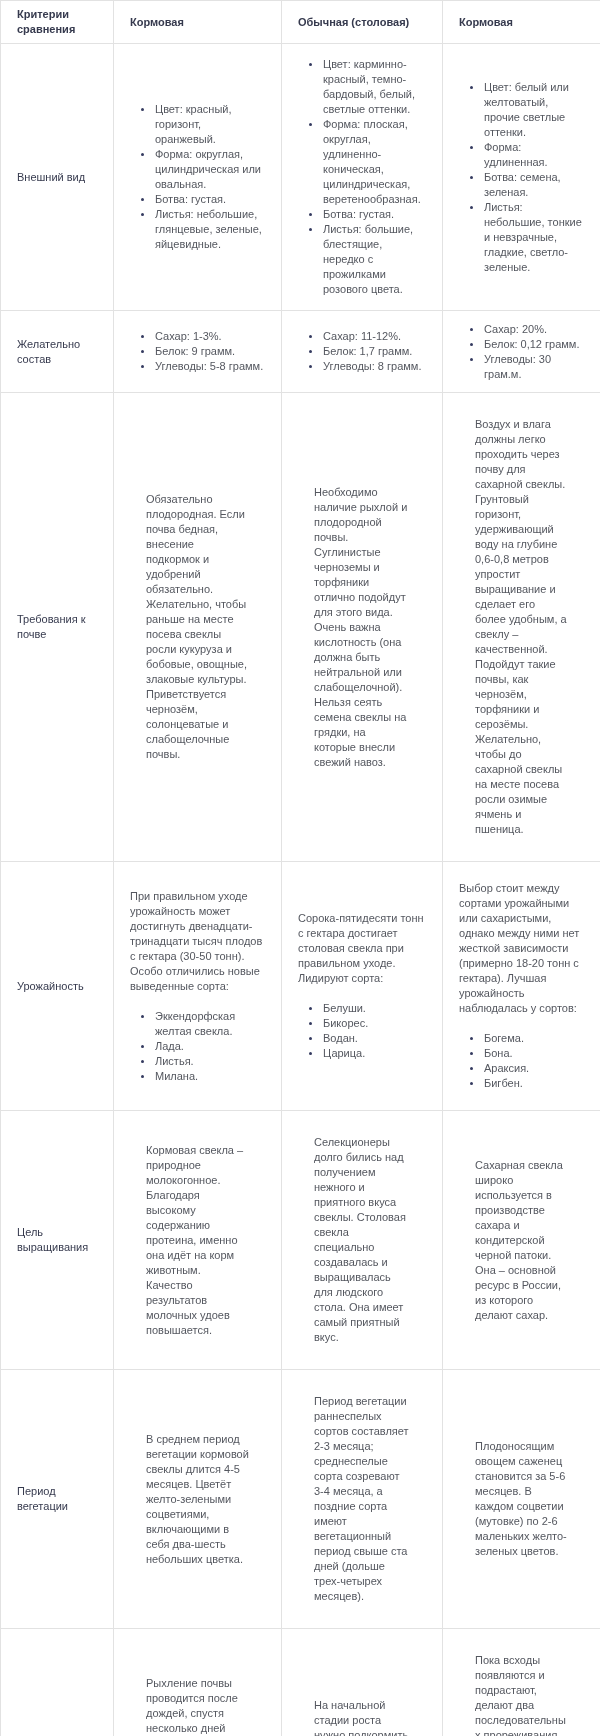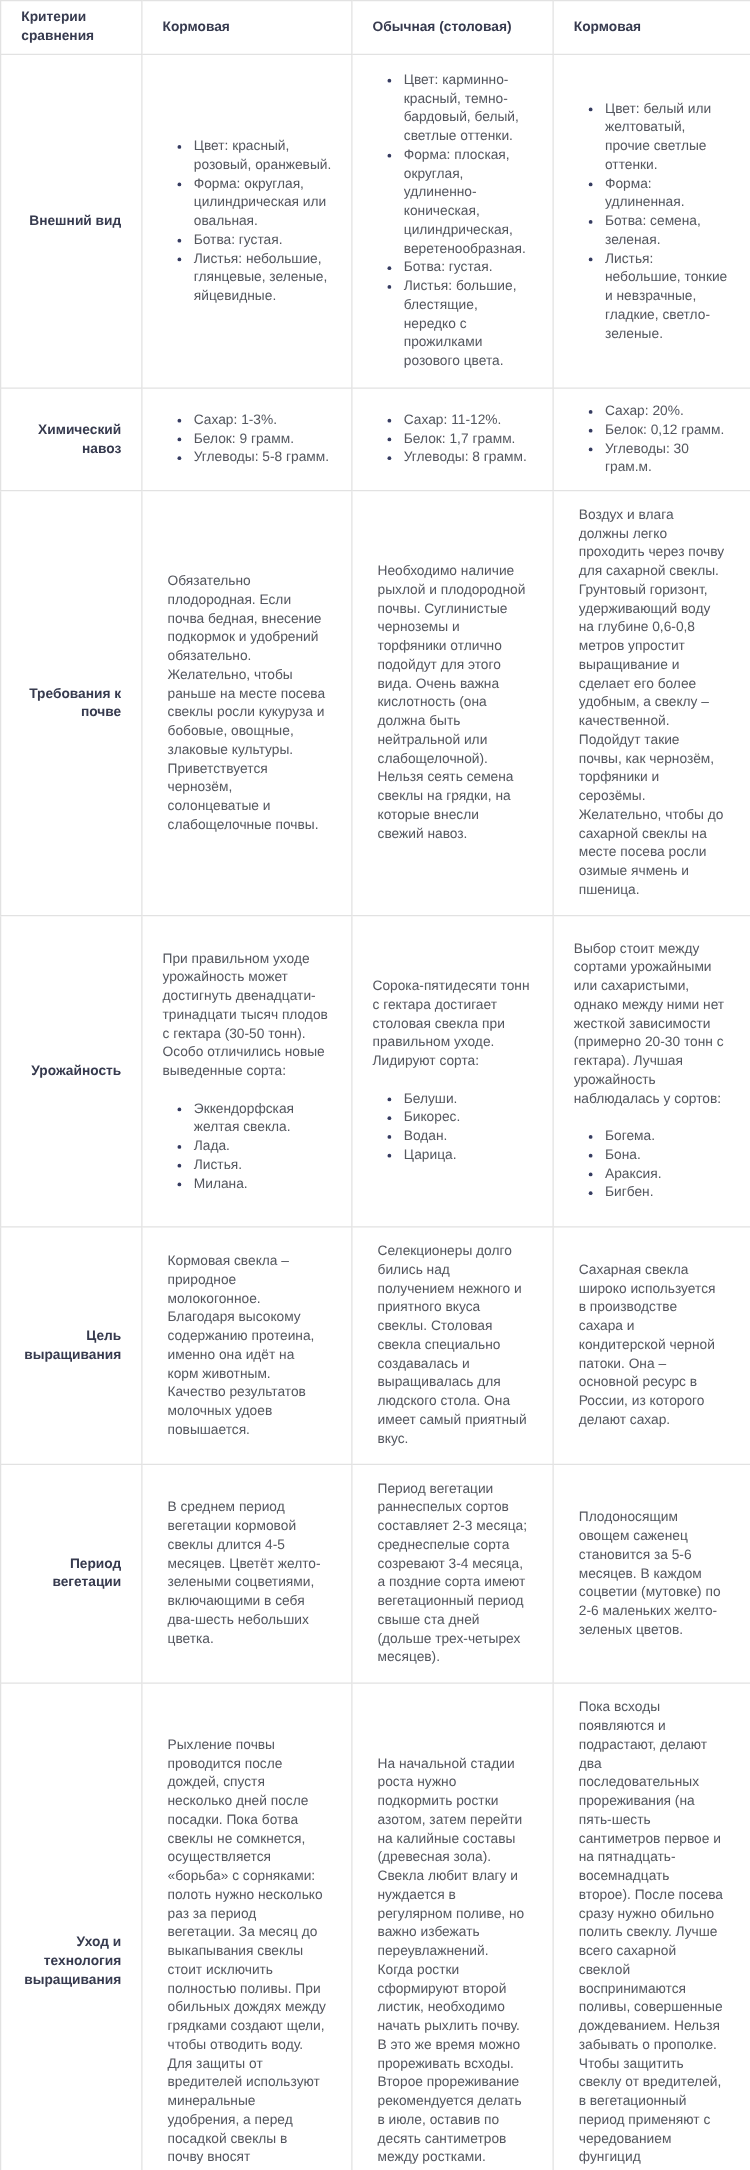--- a/index.html
+++ b/index.html
@@ -37,25 +37,24 @@
     font-weight: bold;
     color: #363a4e;
     padding: 6px 16px;
   }
   td {
     font-size: 11px;
     line-height: 15px;
     color: #54575f;
   }
   td.label-cell {
-    font-weight: bold;
+    font-weight: normal;
     color: #363a4e;
-    text-align: right;
-  }
-  td p { margin: 4px; }
+  }
+  td p { margin: 16px; }
   td p.with-list { margin: 0 0 15px 0; }
   td ul {
     margin: 0;
     padding-left: 24px;
     list-style-type: disc;
   }
   td ul li { padding-left: 1px; }
   td ul li::marker { color: #353b60; font-size: 10px; }
 
   
@@ -84,21 +83,21 @@
         <th>Кормовая</th>
         <th>Обычная (столовая)</th>
         <th>Кормовая</th>
       </tr>
     </thead>
     <tbody>
         <tr>
           <td class="label-cell">Внешний вид</td>
           <td>
             <ul>
-              <li>Цвет: красный, розовый, оранжевый.</li>
+              <li>Цвет: красный, горизонт, оранжевый.</li>
               <li>Форма: округлая, цилиндрическая или овальная.</li>
               <li>Ботва: густая.</li>
               <li>Листья: небольшие, глянцевые, зеленые, яйцевидные.</li>
             </ul>
           </td>
           <td>
             <ul>
               <li>Цвет: карминно-красный, темно-бардовый, белый, светлые оттенки.</li>
               <li>Форма: плоская, округлая, удлиненно-коническая, цилиндрическая, веретенообразная.</li>
               <li>Ботва: густая.</li>
@@ -108,21 +107,21 @@
           <td>
             <ul>
               <li>Цвет: белый или желтоватый, прочие светлые оттенки.</li>
               <li>Форма: удлиненная.</li>
               <li>Ботва: семена, зеленая.</li>
               <li>Листья: небольшие, тонкие и невзрачные, гладкие, светло-зеленые.</li>
             </ul>
           </td>
         </tr>
         <tr>
-          <td class="label-cell">Химический навоз</td>
+          <td class="label-cell">Желательно состав</td>
           <td>
             <ul>
               <li>Сахар: 1-3%.</li>
               <li>Белок: 9 грамм.</li>
               <li>Углеводы: 5-8 грамм.</li>
             </ul>
           </td>
           <td>
             <ul>
               <li>Сахар: 11-12%.</li>
@@ -164,21 +163,21 @@
           <td>
             <p class="with-list">Сорока-пятидесяти тонн с гектара достигает столовая свекла при правильном уходе. Лидируют сорта:</p>
             <ul>
               <li>Белуши.</li>
               <li>Бикорес.</li>
               <li>Водан.</li>
               <li>Царица.</li>
             </ul>
           </td>
           <td>
-            <p class="with-list">Выбор стоит между сортами урожайными или сахаристыми, однако между ними нет жесткой зависимости (примерно 20-30 тонн с гектара). Лучшая урожайность наблюдалась у сортов:</p>
+            <p class="with-list">Выбор стоит между сортами урожайными или сахаристыми, однако между ними нет жесткой зависимости (примерно 18-20 тонн с гектара). Лучшая урожайность наблюдалась у сортов:</p>
             <ul>
               <li>Богема.</li>
               <li>Бона.</li>
               <li>Араксия.</li>
               <li>Бигбен.</li>
             </ul>
           </td>
         </tr>
         <tr>
           <td class="label-cell">Цель выращивания</td>

